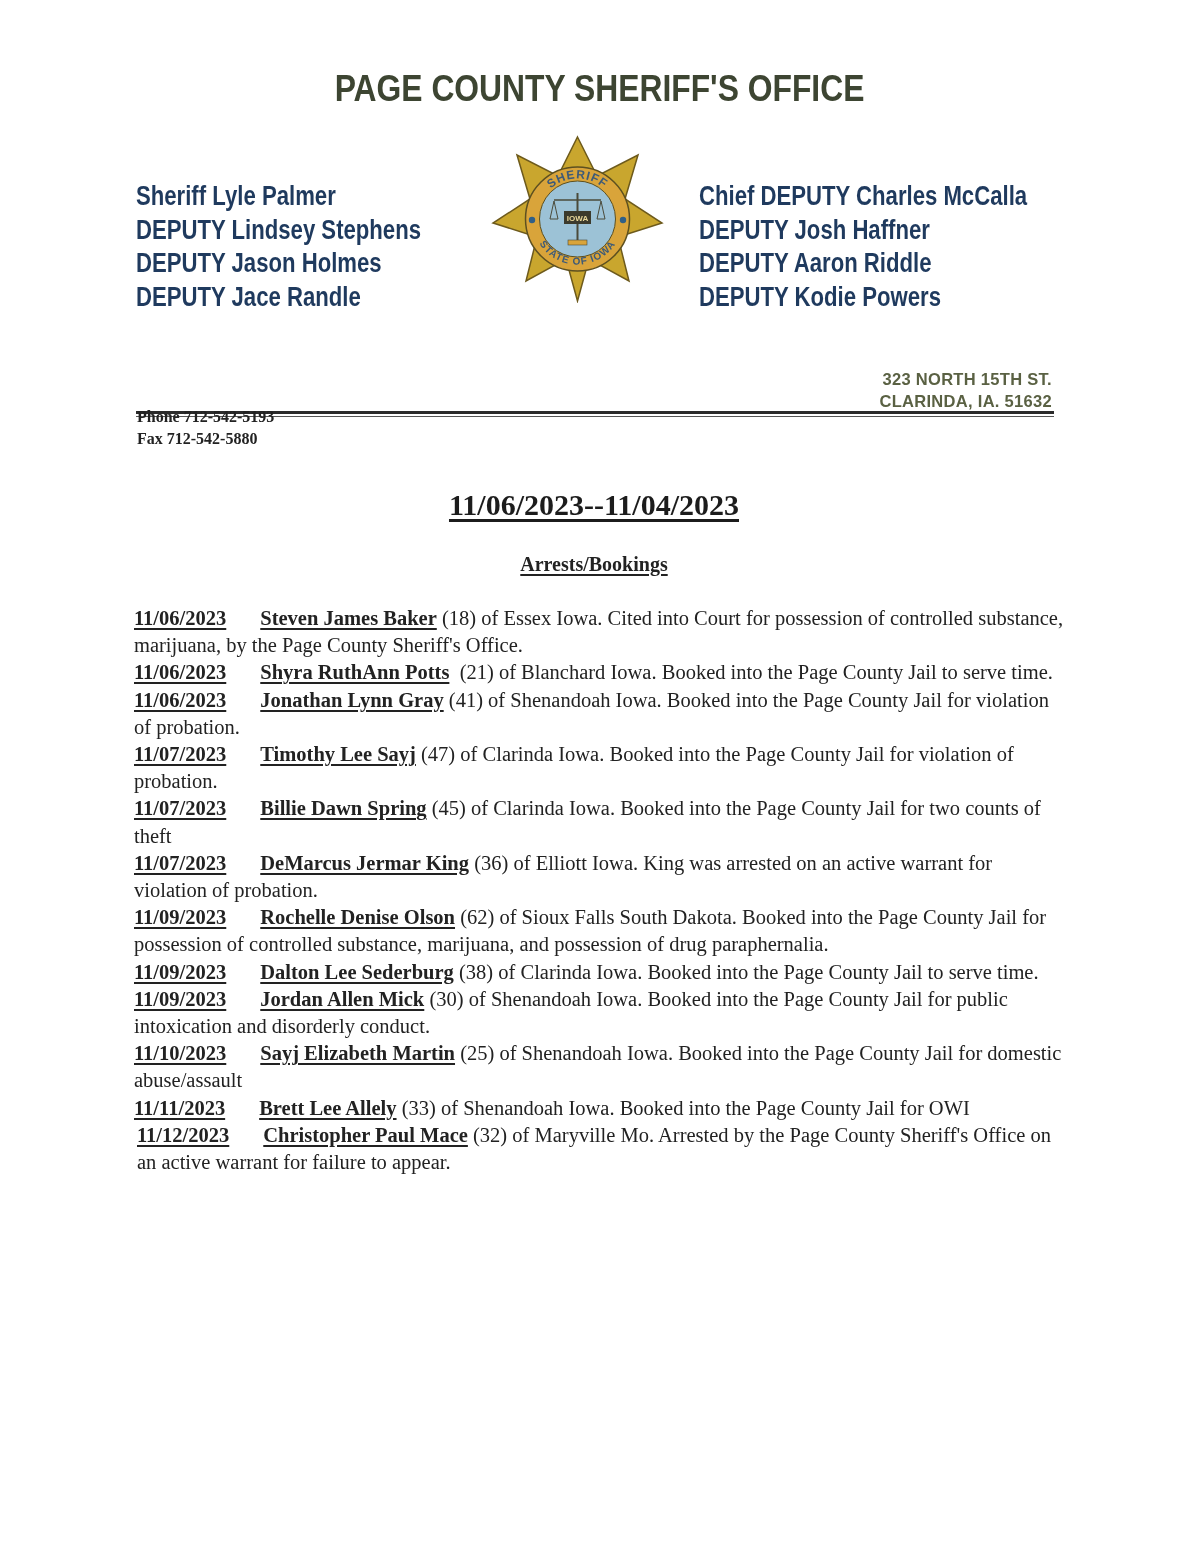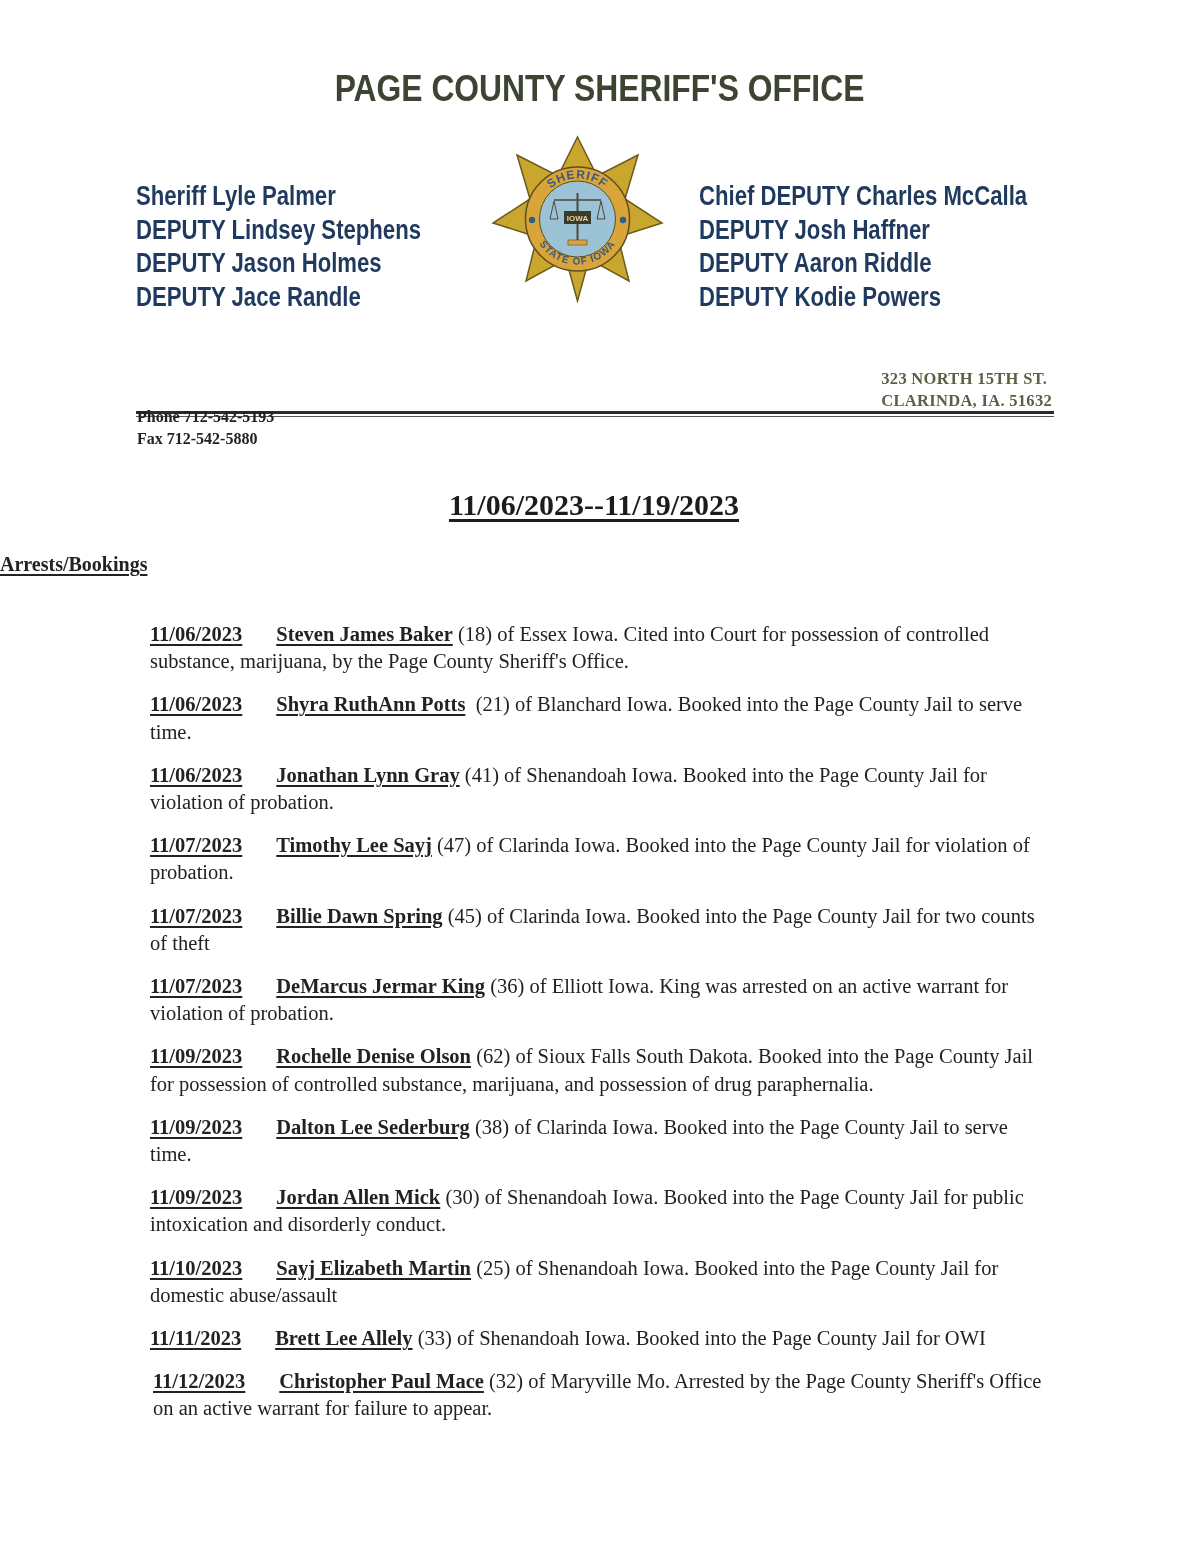--- a/index.html
+++ b/index.html
@@ -49,21 +49,22 @@
       left: 490px;
       top: 133px;
       width: 175px;
       height: 170px;
     }
 
     .address {
       position: absolute;
       top: 368px;
       right: 148px;
-      font-family: Liberation Serif, serif;
+      text-align: right;
+      font-family: Liberation Sans, sans-serif;
       font-weight: bold;
       font-size: 16.5px;
       color: #5a6143;
       line-height: 22px;
       letter-spacing: 0.3px;
     }
     .rule {
       position: absolute;
       left: 136px;
       top: 411px;
@@ -100,39 +101,39 @@
       font-size: 30px;
       text-decoration: underline;
       text-underline-offset: 4px;
       color: #1c1c1c;
     }
     .section-title {
       position: absolute;
       top: 553px;
       left: 0;
       width: 1188px;
-      text-align: left;
+      text-align: center;
       font-family: "Liberation Serif", serif;
       font-weight: bold;
       font-size: 20px;
       text-decoration: underline;
       text-underline-offset: 3px;
       color: #222;
     }
     .entries {
       position: absolute;
       top: 605px;
       left: 134px;
       width: 930px;
       font-family: "Liberation Serif", serif;
       font-size: 20.5px;
       line-height: 27.2px;
       color: #222;
     }
-    .entry { margin: 16px; }
+    .entry { margin: 0; }
     .entry .head {
       font-weight: bold;
       text-decoration: underline;
       text-underline-offset: 3px;
       text-decoration-thickness: 2px;
     }
     .entry .gap { display: inline-block; width: 34px; }
   </style>
 </head>
 <body>
@@ -194,21 +195,21 @@
 
   <div class="rule"></div>
   <div class="rule2"></div>
 
   <div class="contact">
     <div>Phone 712-542-5193</div>
     <div>Fax 712-542-5880</div>
   </div>
 </div>
 
-<div class="date-range">11/06/2023--11/19/2023</div>
+<div class="date-range">11/06/2023--11/04/2023</div>
 <div class="section-title">Arrests/Bookings</div>
 
 <div class="entries">
   <p class="entry"><span class="head"><span>11/06/2023</span><span class="gap"></span><span>Steven James Baker</span></span><span> (18) of Essex Iowa. Cited into Court for possession of controlled substance, marijuana, by the Page County Sheriff's Office.</span></p>
   <p class="entry"><span class="head"><span>11/06/2023</span><span class="gap"></span><span>Shyra RuthAnn Potts</span></span><span style="white-space:pre-wrap">  (21) of Blanchard Iowa. Booked into the Page County Jail to serve time.</span></p>
   <p class="entry"><span class="head"><span>11/06/2023</span><span class="gap"></span><span>Jonathan Lynn Gray</span></span><span> (41) of Shenandoah Iowa. Booked into the Page County Jail for violation of probation.</span></p>
   <p class="entry"><span class="head"><span>11/07/2023</span><span class="gap"></span><span>Timothy Lee Sayj</span></span><span> (47) of Clarinda Iowa. Booked into the Page County Jail for violation of probation.</span></p>
   <p class="entry"><span class="head"><span>11/07/2023</span><span class="gap"></span><span>Billie Dawn Spring</span></span><span> (45) of Clarinda Iowa. Booked into the Page County Jail for two counts of theft</span></p>
   <p class="entry"><span class="head"><span>11/07/2023</span><span class="gap"></span><span>DeMarcus Jermar King</span></span><span> (36) of Elliott Iowa. King was arrested on an active warrant for violation of probation.</span></p>
   <p class="entry"><span class="head"><span>11/09/2023</span><span class="gap"></span><span>Rochelle Denise Olson</span></span><span> (62) of Sioux Falls South Dakota. Booked into the Page County Jail for possession of controlled substance, marijuana, and possession of drug paraphernalia.</span></p>

